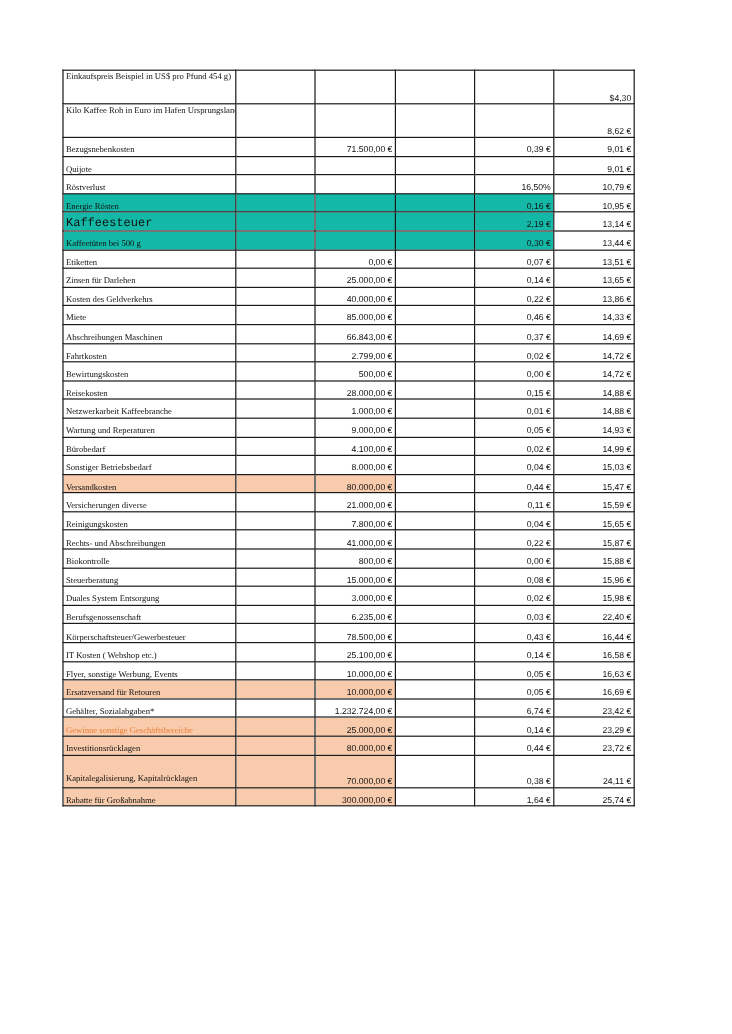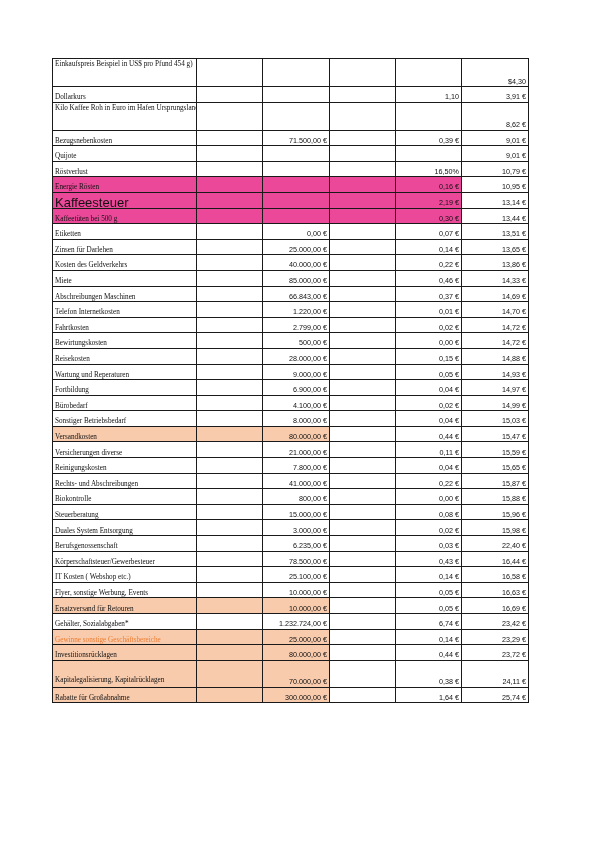--- a/index.html
+++ b/index.html
@@ -16,27 +16,27 @@
     padding: 0 2px;
     height: 14.6px;
     vertical-align: bottom;
     overflow: hidden;
     white-space: nowrap;
     font-size: 7.2px;
     line-height: 8.5px;
     color: #111;
   }
   td.label { font-family: "Liberation Serif", serif; font-size: 7.6px; white-space: normal; vertical-align: middle; }
-  td.label.sans { font-family: Liberation Sans, sans-serif; font-size: 13px; }
+  td.label.sans { font-family: Liberation Mono, monospace; font-size: 10px; }
   td.num { font-family: "Liberation Sans", sans-serif; text-align: right; vertical-align: bottom; padding-bottom: 1px; }
   tr.tall td { height: 26px; }
   tr.tall td.label { vertical-align: top; padding-top: 1px; }
   tr.kap td { height: 24px; }
   tr.kap td.label { vertical-align: bottom; padding-bottom: 2px; }
-  .dark { background: #ec4899; }
+  .dark { background: #14b8a6; }
   .light { background: #f8cbad; }
   .orange-text { color: #ed7d31 !important; }
   col.c1 { width: 144px; }
   col.c2 { width: 66px; }
   col.c3 { width: 67px; }
   col.c4 { width: 66px; }
   col.c5 { width: 66px; }
   col.c6 { width: 67px; }
 </style>
 </head>
@@ -54,28 +54,20 @@
     </colgroup>
     <tbody id="tbody">
         <tr class="tall">
           <td class="label">Einkaufspreis Beispiel in US$ pro Pfund 454 g)</td>
           <td class="num"></td>
           <td class="num"></td>
           <td class="num"></td>
           <td class="num"></td>
           <td class="num">$4,30</td>
         </tr>
-        <tr>
-          <td class="label">Dollarkurs</td>
-          <td class="num"></td>
-          <td class="num"></td>
-          <td class="num"></td>
-          <td class="num">1,10</td>
-          <td class="num">3,91 €</td>
-        </tr>
         <tr class="tall">
           <td class="label">Kilo Kaffee Roh in Euro im Hafen Ursprungsland</td>
           <td class="num"></td>
           <td class="num"></td>
           <td class="num"></td>
           <td class="num"></td>
           <td class="num">8,62 €</td>
         </tr>
         <tr>
           <td class="label">Bezugsnebenkosten</td>
@@ -159,28 +151,20 @@
         </tr>
         <tr>
           <td class="label">Abschreibungen Maschinen</td>
           <td class="num"></td>
           <td class="num">66.843,00 €</td>
           <td class="num"></td>
           <td class="num">0,37 €</td>
           <td class="num">14,69 €</td>
         </tr>
         <tr>
-          <td class="label">Telefon Internetkosten</td>
-          <td class="num"></td>
-          <td class="num">1.220,00 €</td>
-          <td class="num"></td>
-          <td class="num">0,01 €</td>
-          <td class="num">14,70 €</td>
-        </tr>
-        <tr>
           <td class="label">Fahrtkosten</td>
           <td class="num"></td>
           <td class="num">2.799,00 €</td>
           <td class="num"></td>
           <td class="num">0,02 €</td>
           <td class="num">14,72 €</td>
         </tr>
         <tr>
           <td class="label">Bewirtungskosten</td>
           <td class="num"></td>
@@ -191,34 +175,34 @@
         </tr>
         <tr>
           <td class="label">Reisekosten</td>
           <td class="num"></td>
           <td class="num">28.000,00 €</td>
           <td class="num"></td>
           <td class="num">0,15 €</td>
           <td class="num">14,88 €</td>
         </tr>
         <tr>
+          <td class="label">Netzwerkarbeit Kaffeebranche</td>
+          <td class="num"></td>
+          <td class="num">1.000,00 €</td>
+          <td class="num"></td>
+          <td class="num">0,01 €</td>
+          <td class="num">14,88 €</td>
+        </tr>
+        <tr>
           <td class="label">Wartung und Reperaturen</td>
           <td class="num"></td>
           <td class="num">9.000,00 €</td>
           <td class="num"></td>
           <td class="num">0,05 €</td>
           <td class="num">14,93 €</td>
-        </tr>
-        <tr>
-          <td class="label">Fortbildung</td>
-          <td class="num"></td>
-          <td class="num">6.900,00 €</td>
-          <td class="num"></td>
-          <td class="num">0,04 €</td>
-          <td class="num">14,97 €</td>
         </tr>
         <tr>
           <td class="label">Bürobedarf</td>
           <td class="num"></td>
           <td class="num">4.100,00 €</td>
           <td class="num"></td>
           <td class="num">0,02 €</td>
           <td class="num">14,99 €</td>
         </tr>
         <tr>

